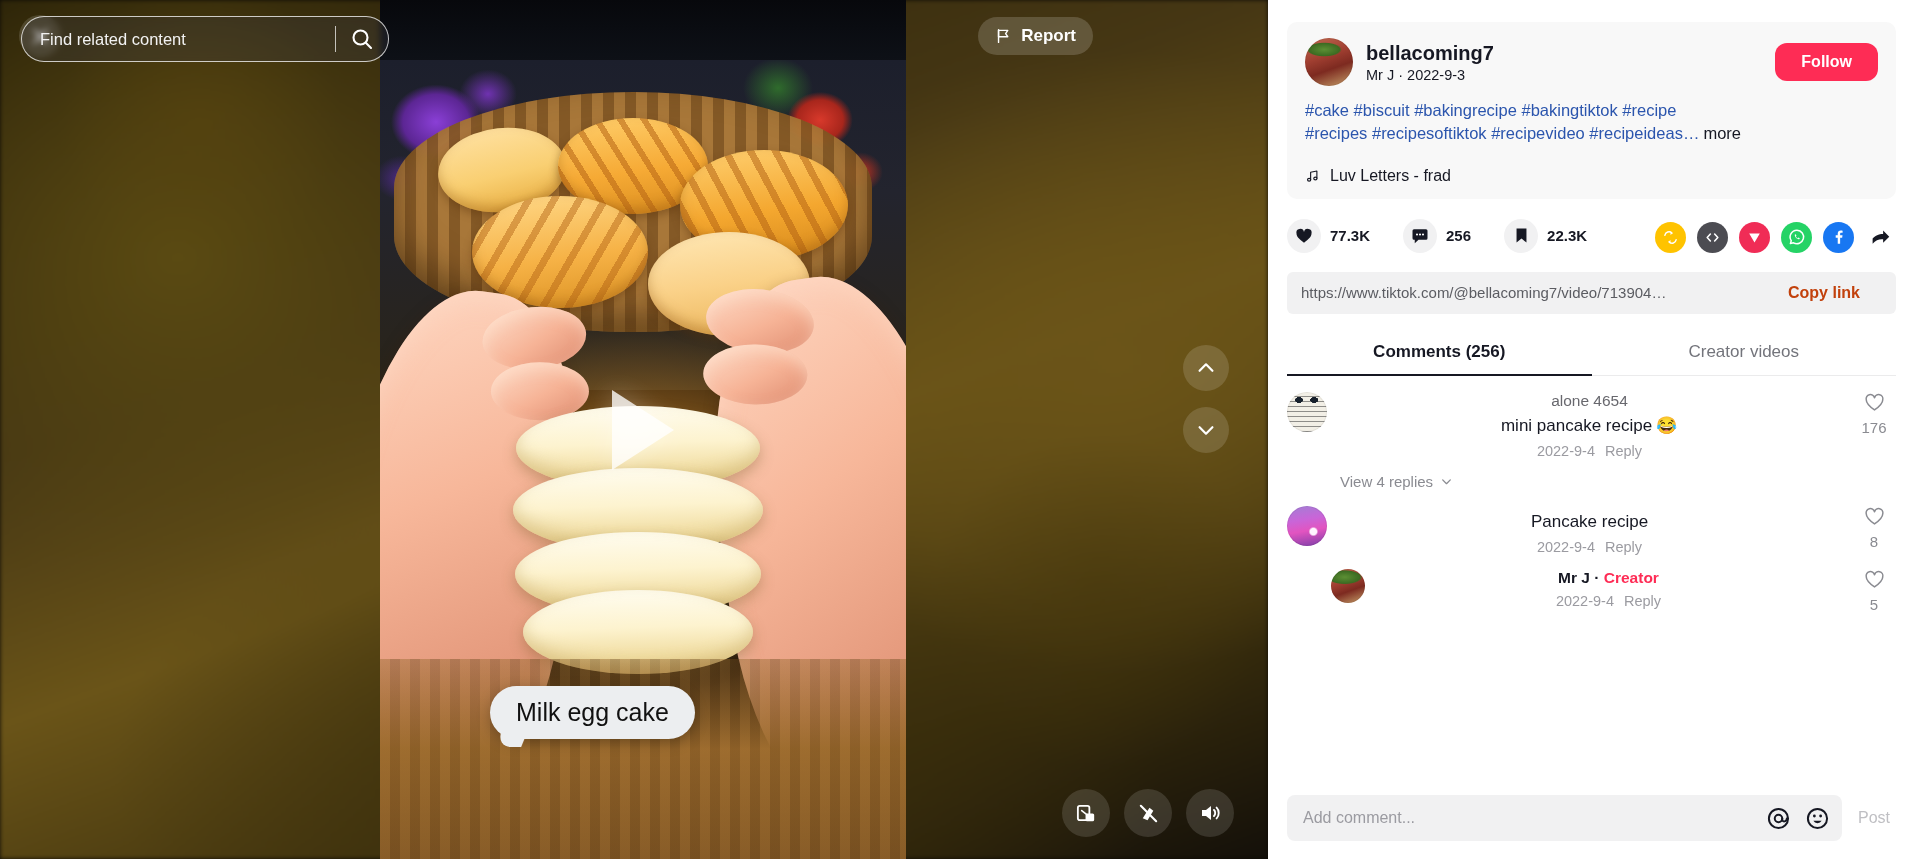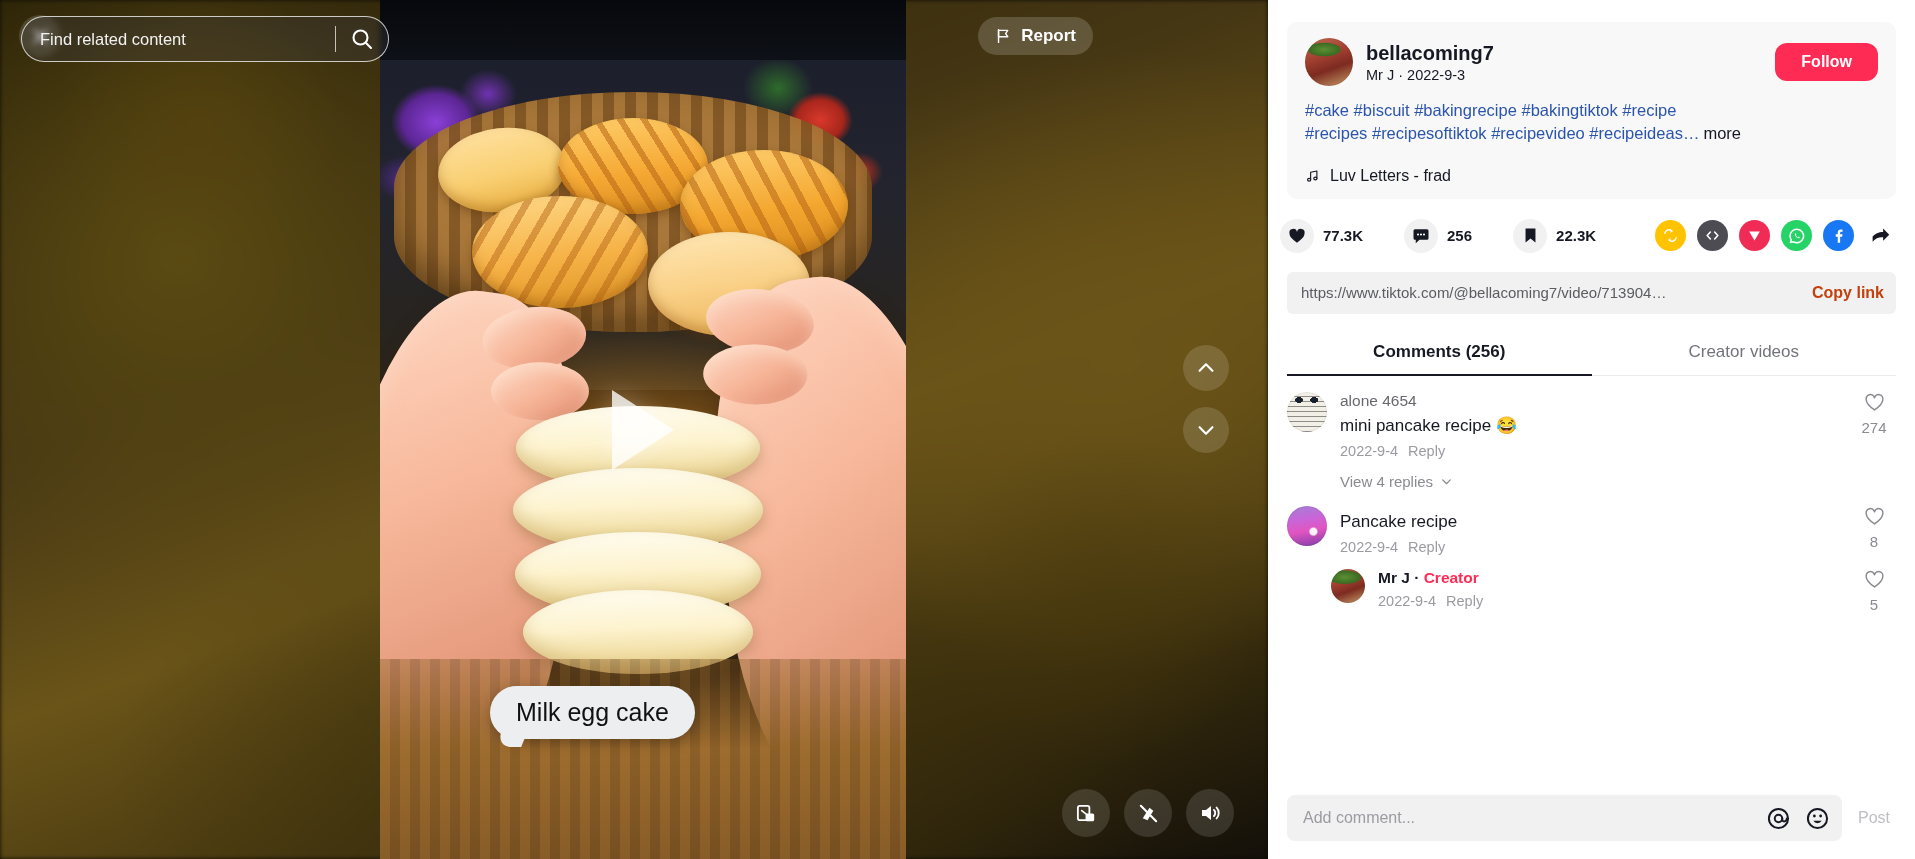--- a/index.html
+++ b/index.html
@@ -268,37 +268,37 @@
     font-family: inherit; font-size: 16px; font-weight: 700;
     padding: 10px 26px; border-radius: 12px; cursor: pointer;
   }
   .desc { margin-top: 13px; font-size: 16.5px; line-height: 1.38; color: #161823; }
   .tag { color: #2b55ad; cursor: pointer; }
   .more-link { color: #161823; font-weight: 400; margin-left: 4px; cursor: pointer; }
   .music-row { margin-top: 22px; display: flex; align-items: center; gap: 10px; font-size: 16px; color: #161823; cursor: pointer; }
 
   
   .action-bar {
-    display: flex; align-items: center; gap: 16px;
-    padding: 20px 19px 0 12px;
+    display: flex; align-items: flex-end; gap: 8px;
+    padding: 20px 19px 0 19px;
   }
   .stat { display: flex; align-items: center; gap: 9px; margin-right: 25px; cursor: pointer; }
   .stat-circle {
     width: 34px; height: 34px; border-radius: 50%; background: #f1f1f2;
     display: flex; align-items: center; justify-content: center;
   }
   .stat-num { font-size: 15px; font-weight: 700; color: #161823; }
   .share-group { margin-left: auto; display: flex; align-items: center; gap: 11px; }
   .share-ico { width: 31px; height: 31px; border-radius: 50%; display: flex; align-items: center; justify-content: center; cursor: pointer; }
 
   
   .link-bar {
     margin: 19px 19px 0 19px;
     height: 42px; background: #f1f1f2; border-radius: 6px;
-    display: flex; align-items: center; padding: 0 0 0 14px;
+    display: flex; align-items: center; padding: 0 24px 0 14px;
   }
   .link-url {
     flex: 1; font-size: 15px; color: #5b5c62;
     white-space: nowrap; overflow: hidden; text-overflow: ellipsis;
   }
   .copy-btn {
     background: transparent; border: 0; font-family: inherit;
     font-size: 16px; font-weight: 700; color: #c2410c;
     padding: 0 12px; cursor: pointer;
   }
@@ -318,21 +318,21 @@
   .tab.active::after {
     content: ""; position: absolute; left: 0; right: 0; bottom: -1px;
     height: 2px; background: #161823;
   }
 
   
   .comments {
     flex: 1; overflow: hidden; padding: 16px 19px 0 19px;
   }
   .comment { display: flex; gap: 13px; margin-bottom: 14px; }
-  .c-body { flex: 1; min-width: 0; }
+  .c-body { flex: 1; min-width: 0; text-align: center; }
   .c-name { font-size: 15.5px; color: #68686e; }
   .c-name .creator-tag { color: #fe2c55; }
   .c-name.bold { color: #161823; font-weight: 700; }
   .c-text { font-size: 17px; color: #161823; margin-top: 5px; line-height: 1.3; }
   .c-meta { font-size: 14.5px; color: #9b9ba1; margin-top: 6px; }
   .c-meta .reply { color: #9b9ba1; cursor: pointer; margin-left: 6px; }
   .c-like { width: 44px; display: flex; flex-direction: column; align-items: center; gap: 6px; color: #8a8b91; cursor: pointer; }
   .c-like-num { font-size: 15px; color: #8a8b91; }
   .view-replies {
     display: flex; align-items: center; gap: 7px;
@@ -580,21 +580,21 @@
           <div class="c-text">mini pancake recipe 😂</div>
           <div class="c-meta">
             <span>2022-9-4</span>
             <span class="reply">Reply</span>
           </div>
         </div>
         <div class="c-like">
           <svg width="21" height="21" viewBox="0 0 24 24" fill="none">
             <path d="M12 20.5 C5.5 15.8 2.6 12.5 2.6 9 A4.7 4.7 0 0 1 12 6.6 A4.7 4.7 0 0 1 21.4 9 C21.4 12.5 18.5 15.8 12 20.5Z" stroke="#8a8b91" stroke-width="1.7" stroke-linejoin="round"></path>
           </svg>
-          <span class="c-like-num">274</span>
+          <span class="c-like-num">176</span>
         </div>
       </div>
 
       <div class="view-replies">
         <span>View 4 replies</span>
         <svg width="13" height="13" viewBox="0 0 24 24" fill="none">
           <path d="M5 9 L12 16 L19 9" stroke="#8a8b91" stroke-width="2.4" stroke-linecap="round" stroke-linejoin="round"></path>
         </svg>
       </div>
 

